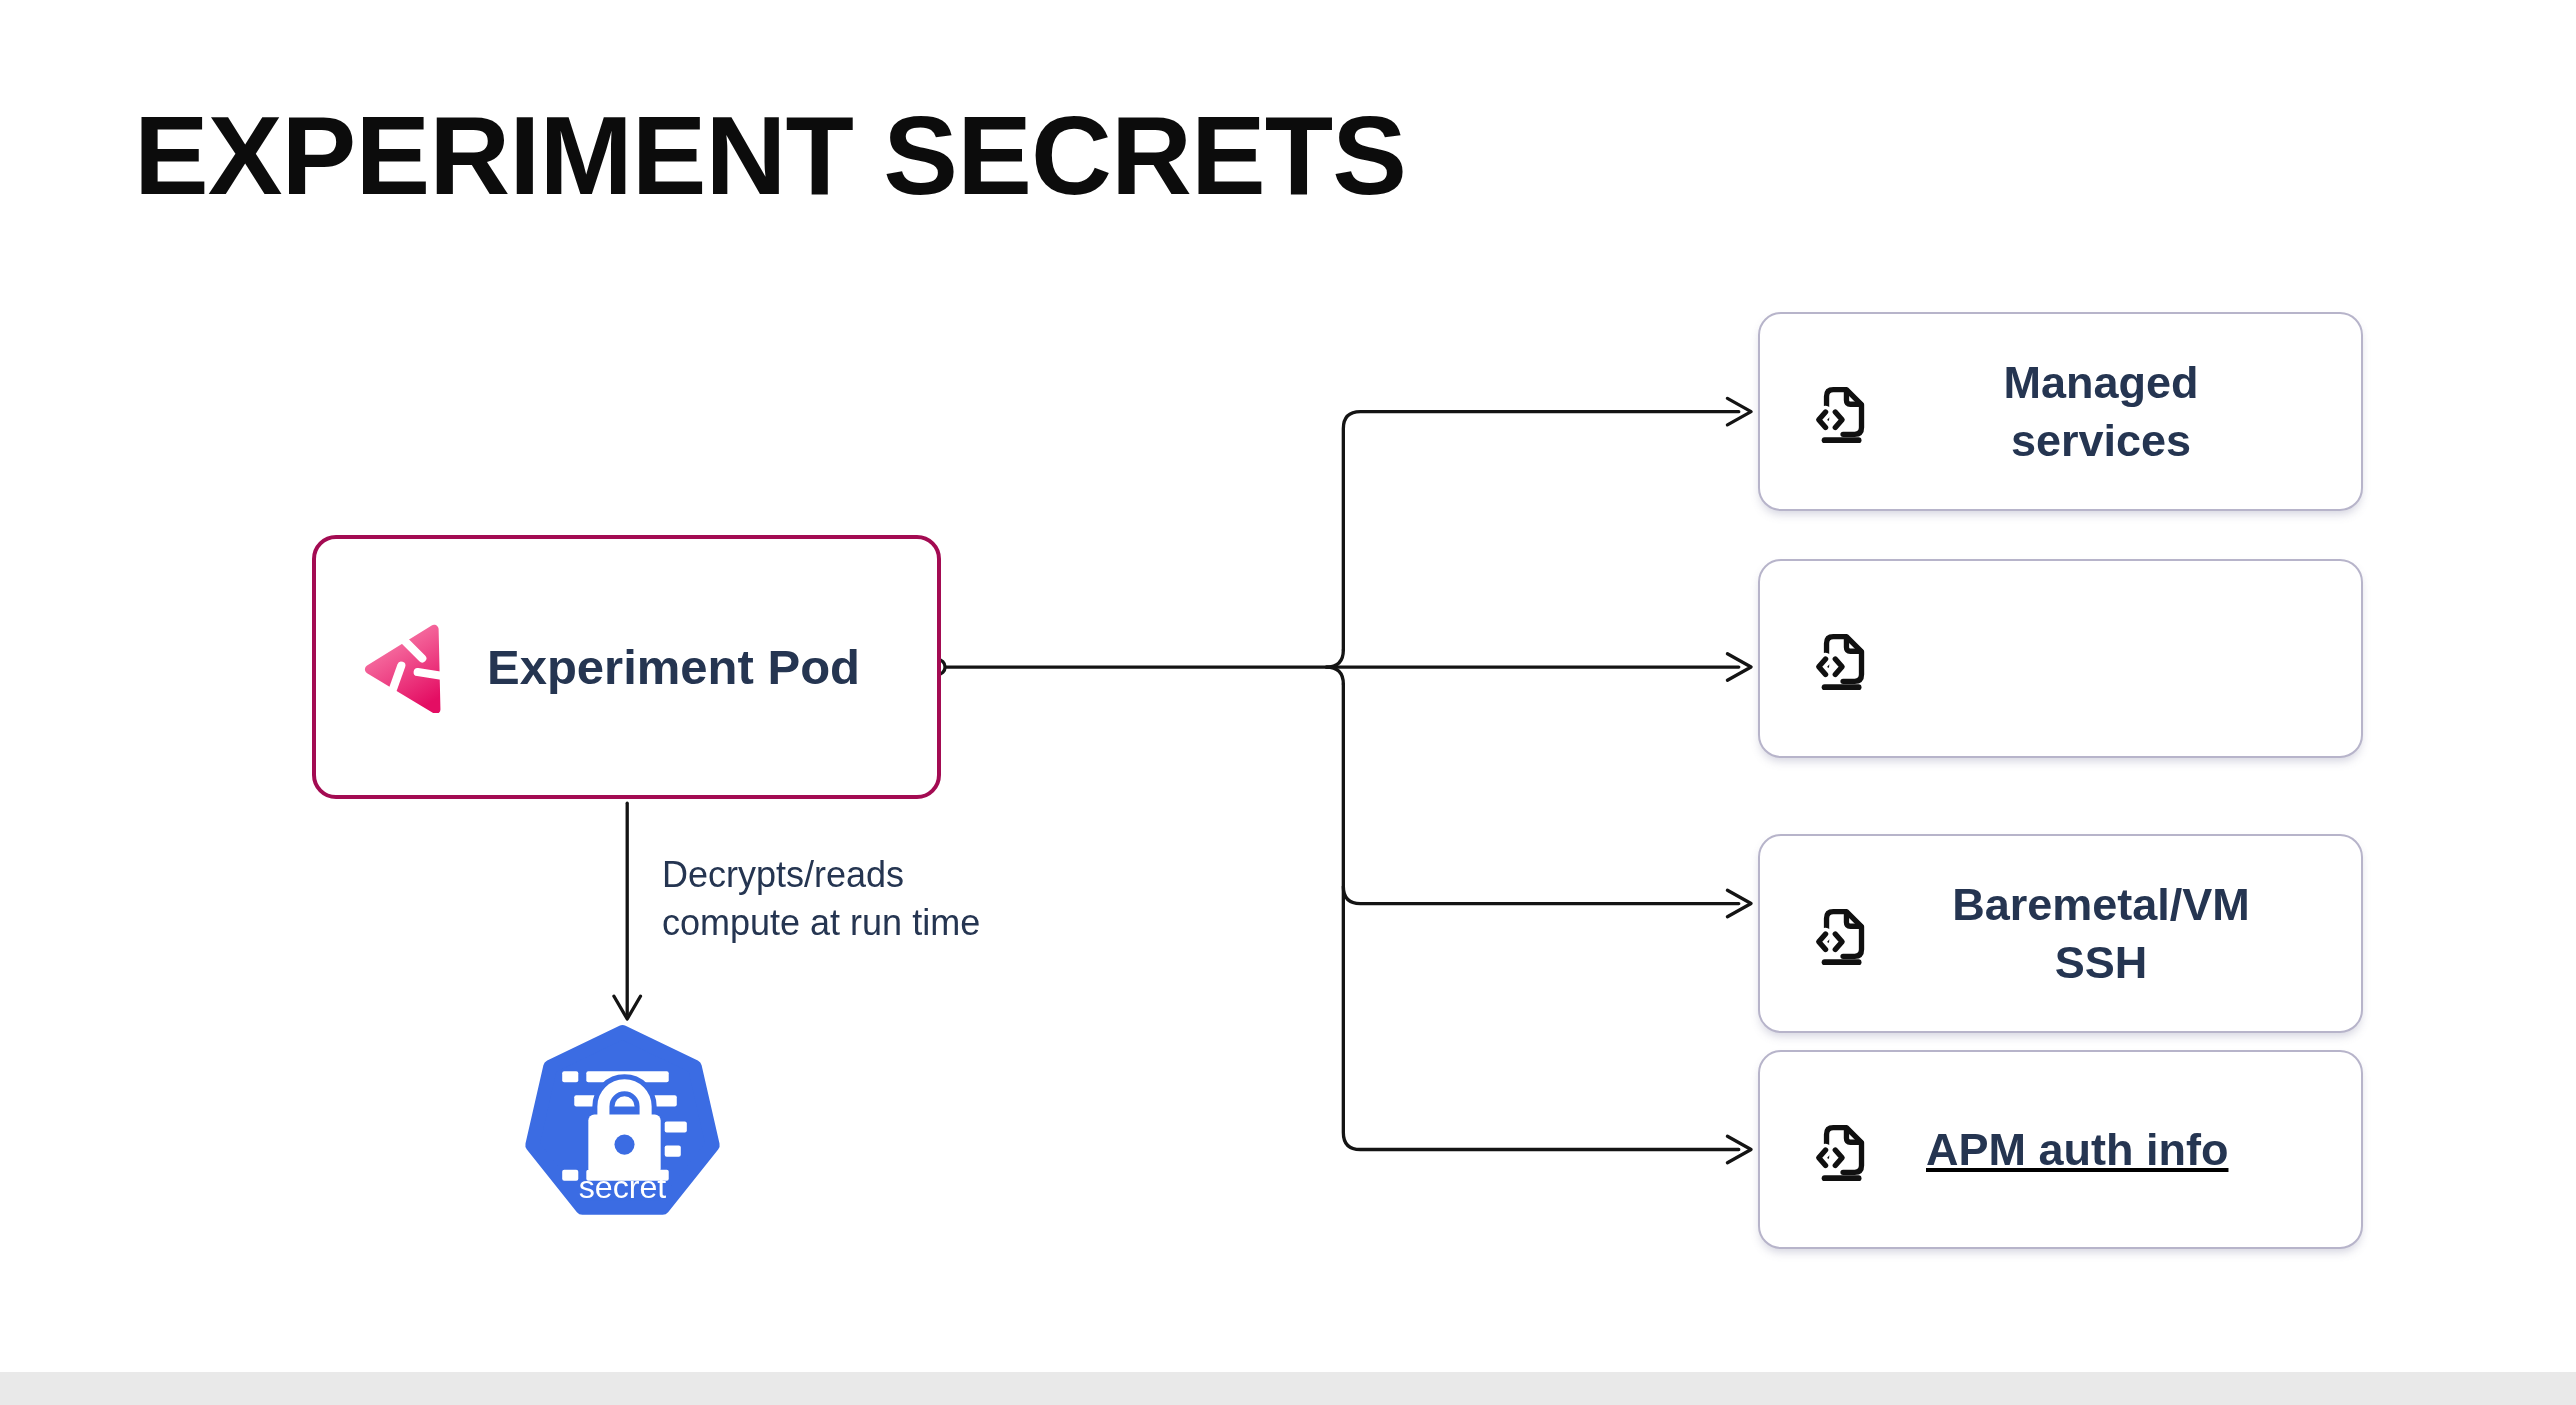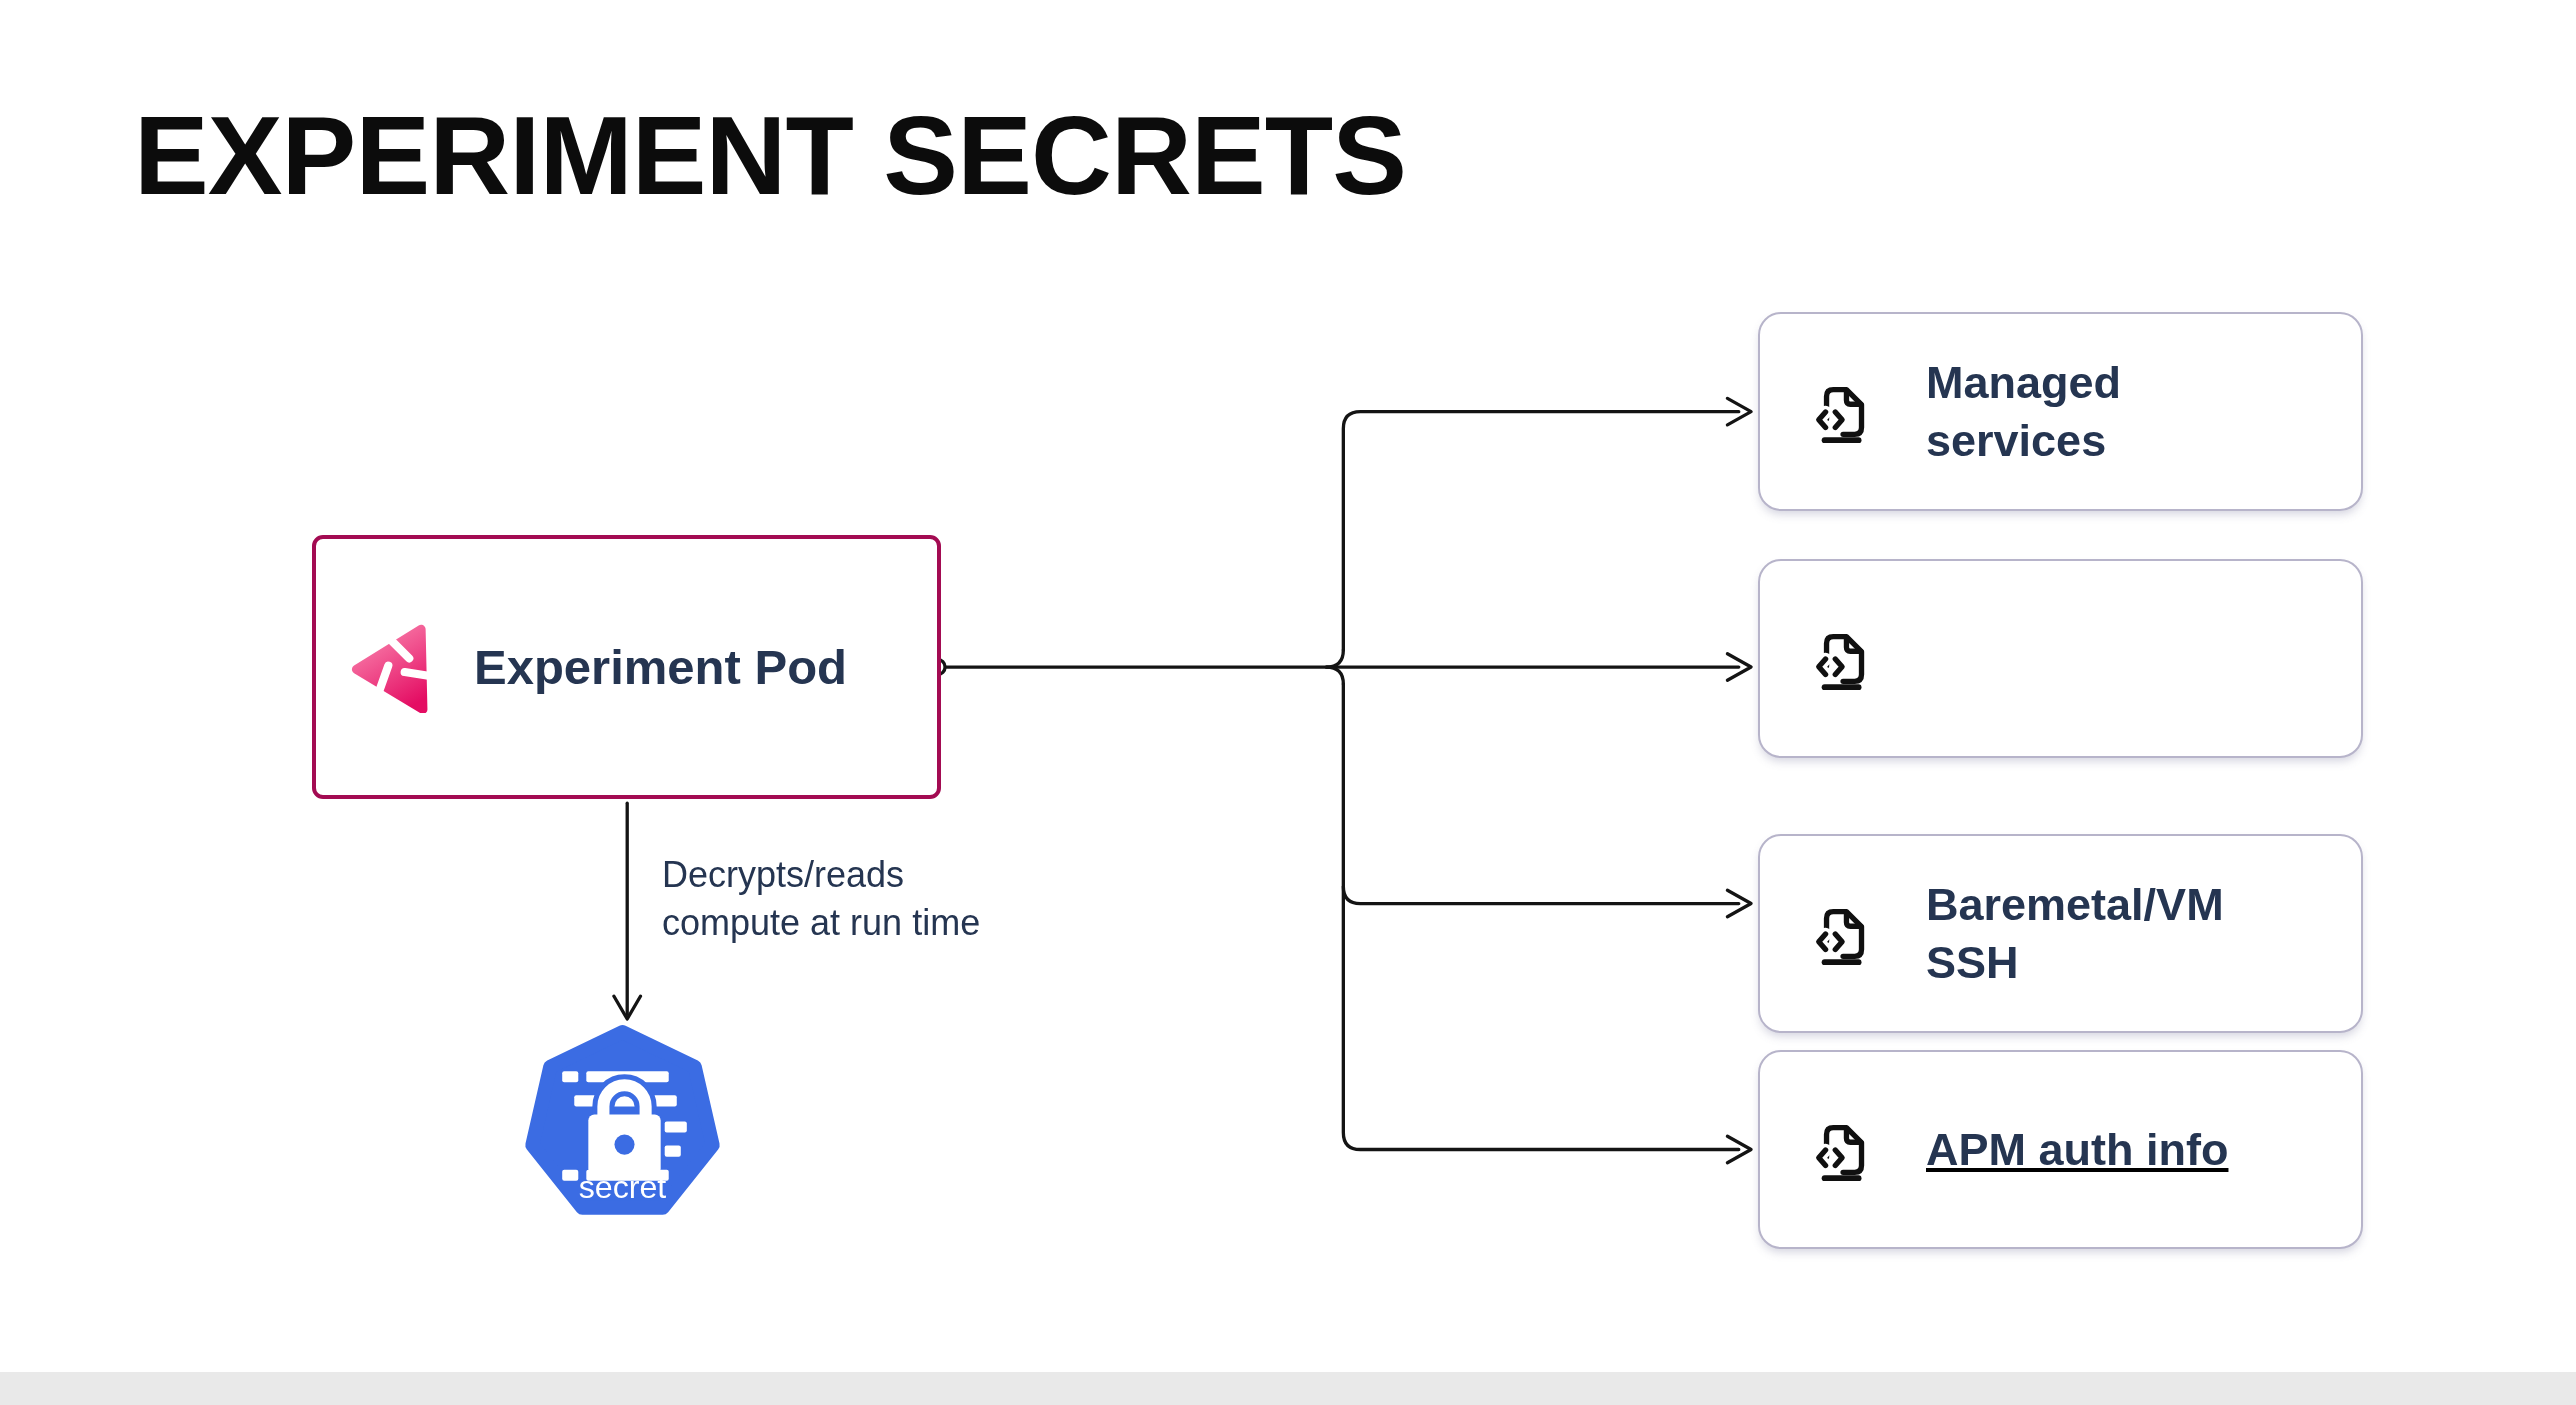--- a/index.html
+++ b/index.html
@@ -24,22 +24,22 @@
     font-size:112px;font-weight:800;letter-spacing:-0.9px;
     color:var(--title-text,#0c0c0c);
   }
   .wires{position:absolute;left:0;top:0;}
   .wire{fill:none;stroke:var(--connector,#141414);stroke-width:3.5;stroke-linecap:round;stroke-linejoin:round;}
   .port{fill:#ffffff;stroke:var(--connector,#141414);stroke-width:3.5;}
 
   .pod{
     position:absolute;left:312px;top:535px;width:629px;height:264px;
     box-sizing:border-box;background:#fff;
-    border:4.7px solid var(--pod-border,#a30b52);border-radius:11px;
-    display:flex;align-items:center;padding-left:35px;gap:32px;
+    border:4.7px solid var(--pod-border,#a30b52);border-radius:24px;
+    display:flex;align-items:center;padding-left:48px;gap:32px;
   }
   .pod-label{font-size:49px;font-weight:700;color:var(--navy-text,#253551);white-space:nowrap;}
   .pod-icon{width:91px;height:91px;flex:0 0 auto;}
 
   .edge-label{
     position:absolute;left:662px;top:851px;
     font-size:36px;font-weight:500;line-height:1.32;
     color:var(--navy-text,#253551);
   }
 
@@ -49,21 +49,21 @@
   .kshackle-halo{fill:none;stroke:var(--kubernetes-blue,#3b6ce3);stroke-width:22;}
   .kshackle{fill:none;stroke:#ffffff;stroke-width:12;}
   .khole{fill:var(--kubernetes-blue,#3b6ce3);}
   .klabel{fill:#ffffff;font-family:"Liberation Sans",sans-serif;font-size:32px;font-weight:400;text-anchor:middle;}
 
   .target{
     position:absolute;left:1758px;width:605px;height:199px;
     box-sizing:border-box;background:#fff;
     border:2.8px solid var(--target-border,#b7b4ca);border-radius:23px;
     box-shadow:0 5.7px 9.5px -2.8px rgba(110,110,150,.30);
-    display:flex;align-items:center;padding:0 39px 0 51px;gap:47px;
+    display:flex;align-items:center;padding:0 39px 0 51px;gap:47px;text-align:center;
   }
   .t1{top:312px;} .t2{top:559px;} .t3{top:834px;} .t4{top:1050px;text-decoration:underline;}
   .target-label{font-size:45px;font-weight:700;line-height:1.28;color:var(--navy-text,#253551);max-width:350px;}
   .file-icon{width:68px;height:68px;flex:0 0 auto;}
   .fstroke{fill:none;stroke:#101010;stroke-width:5.5;stroke-linecap:round;stroke-linejoin:round;}
   .fhalo{fill:none;stroke:#ffffff;stroke-width:13;stroke-linecap:round;stroke-linejoin:round;}
   .funder{fill:none;stroke:#101010;stroke-width:6;stroke-linecap:round;}
   .pod-slash{fill:none;stroke:#ffffff;stroke-width:9;stroke-linecap:round;}
 </style>
 </head>

